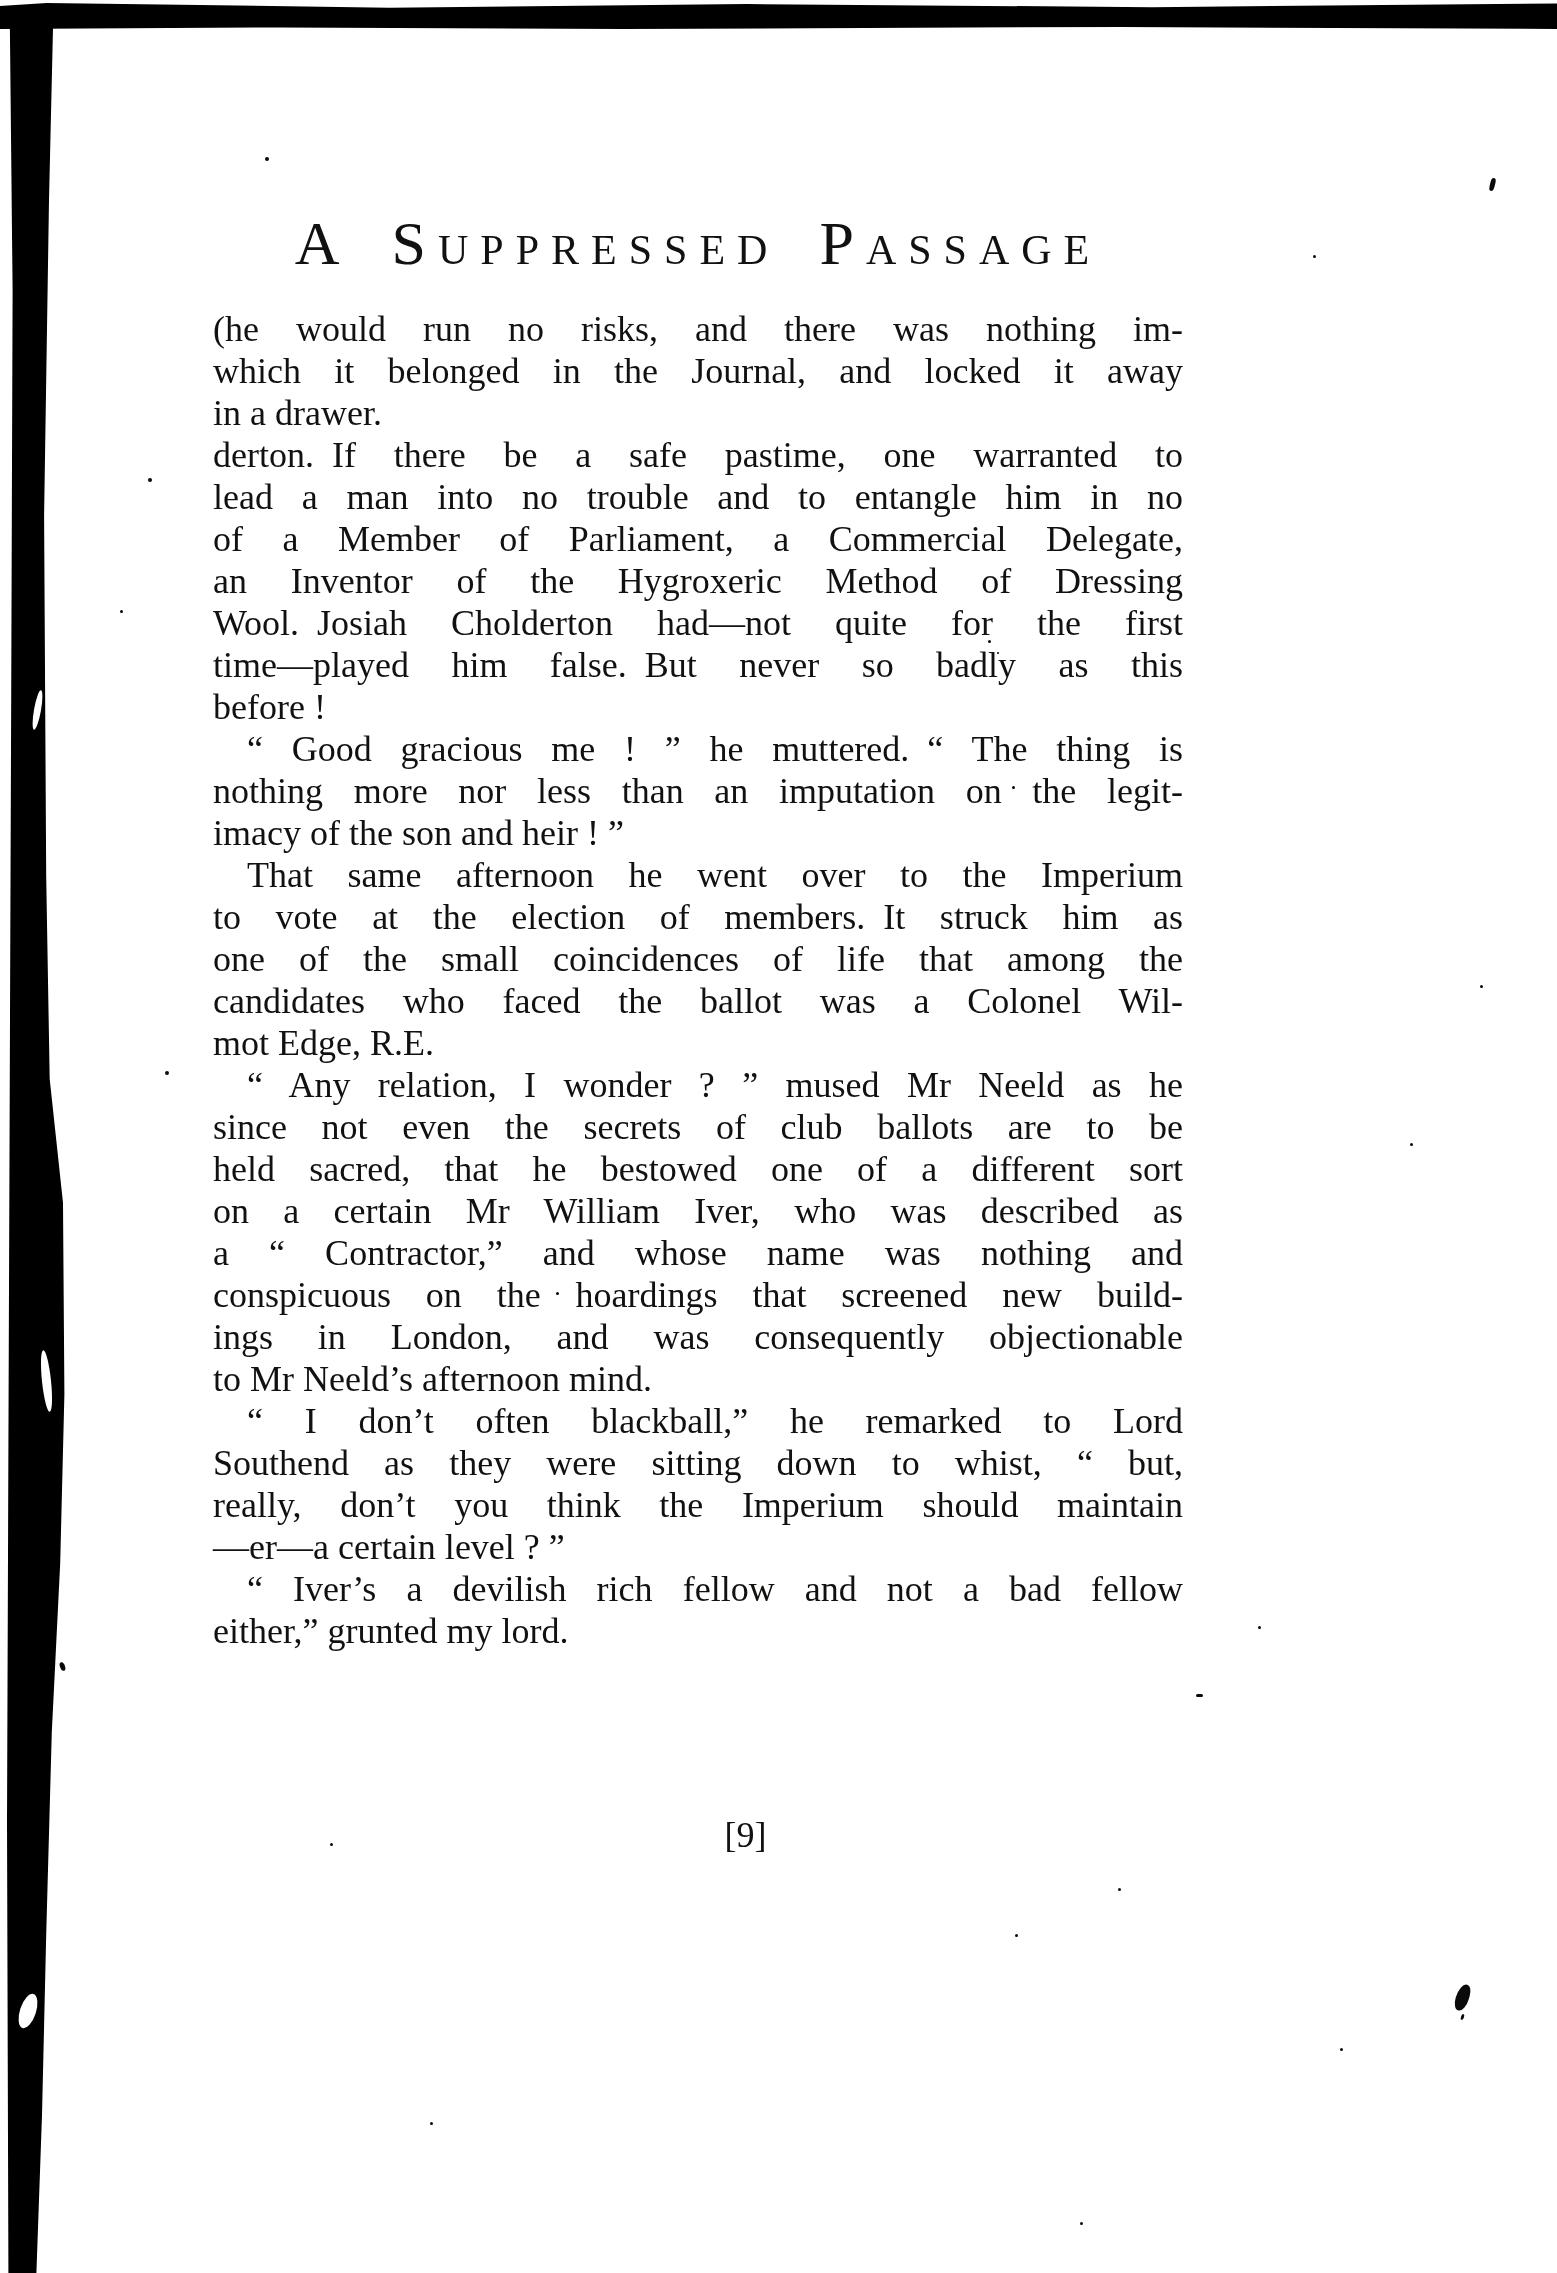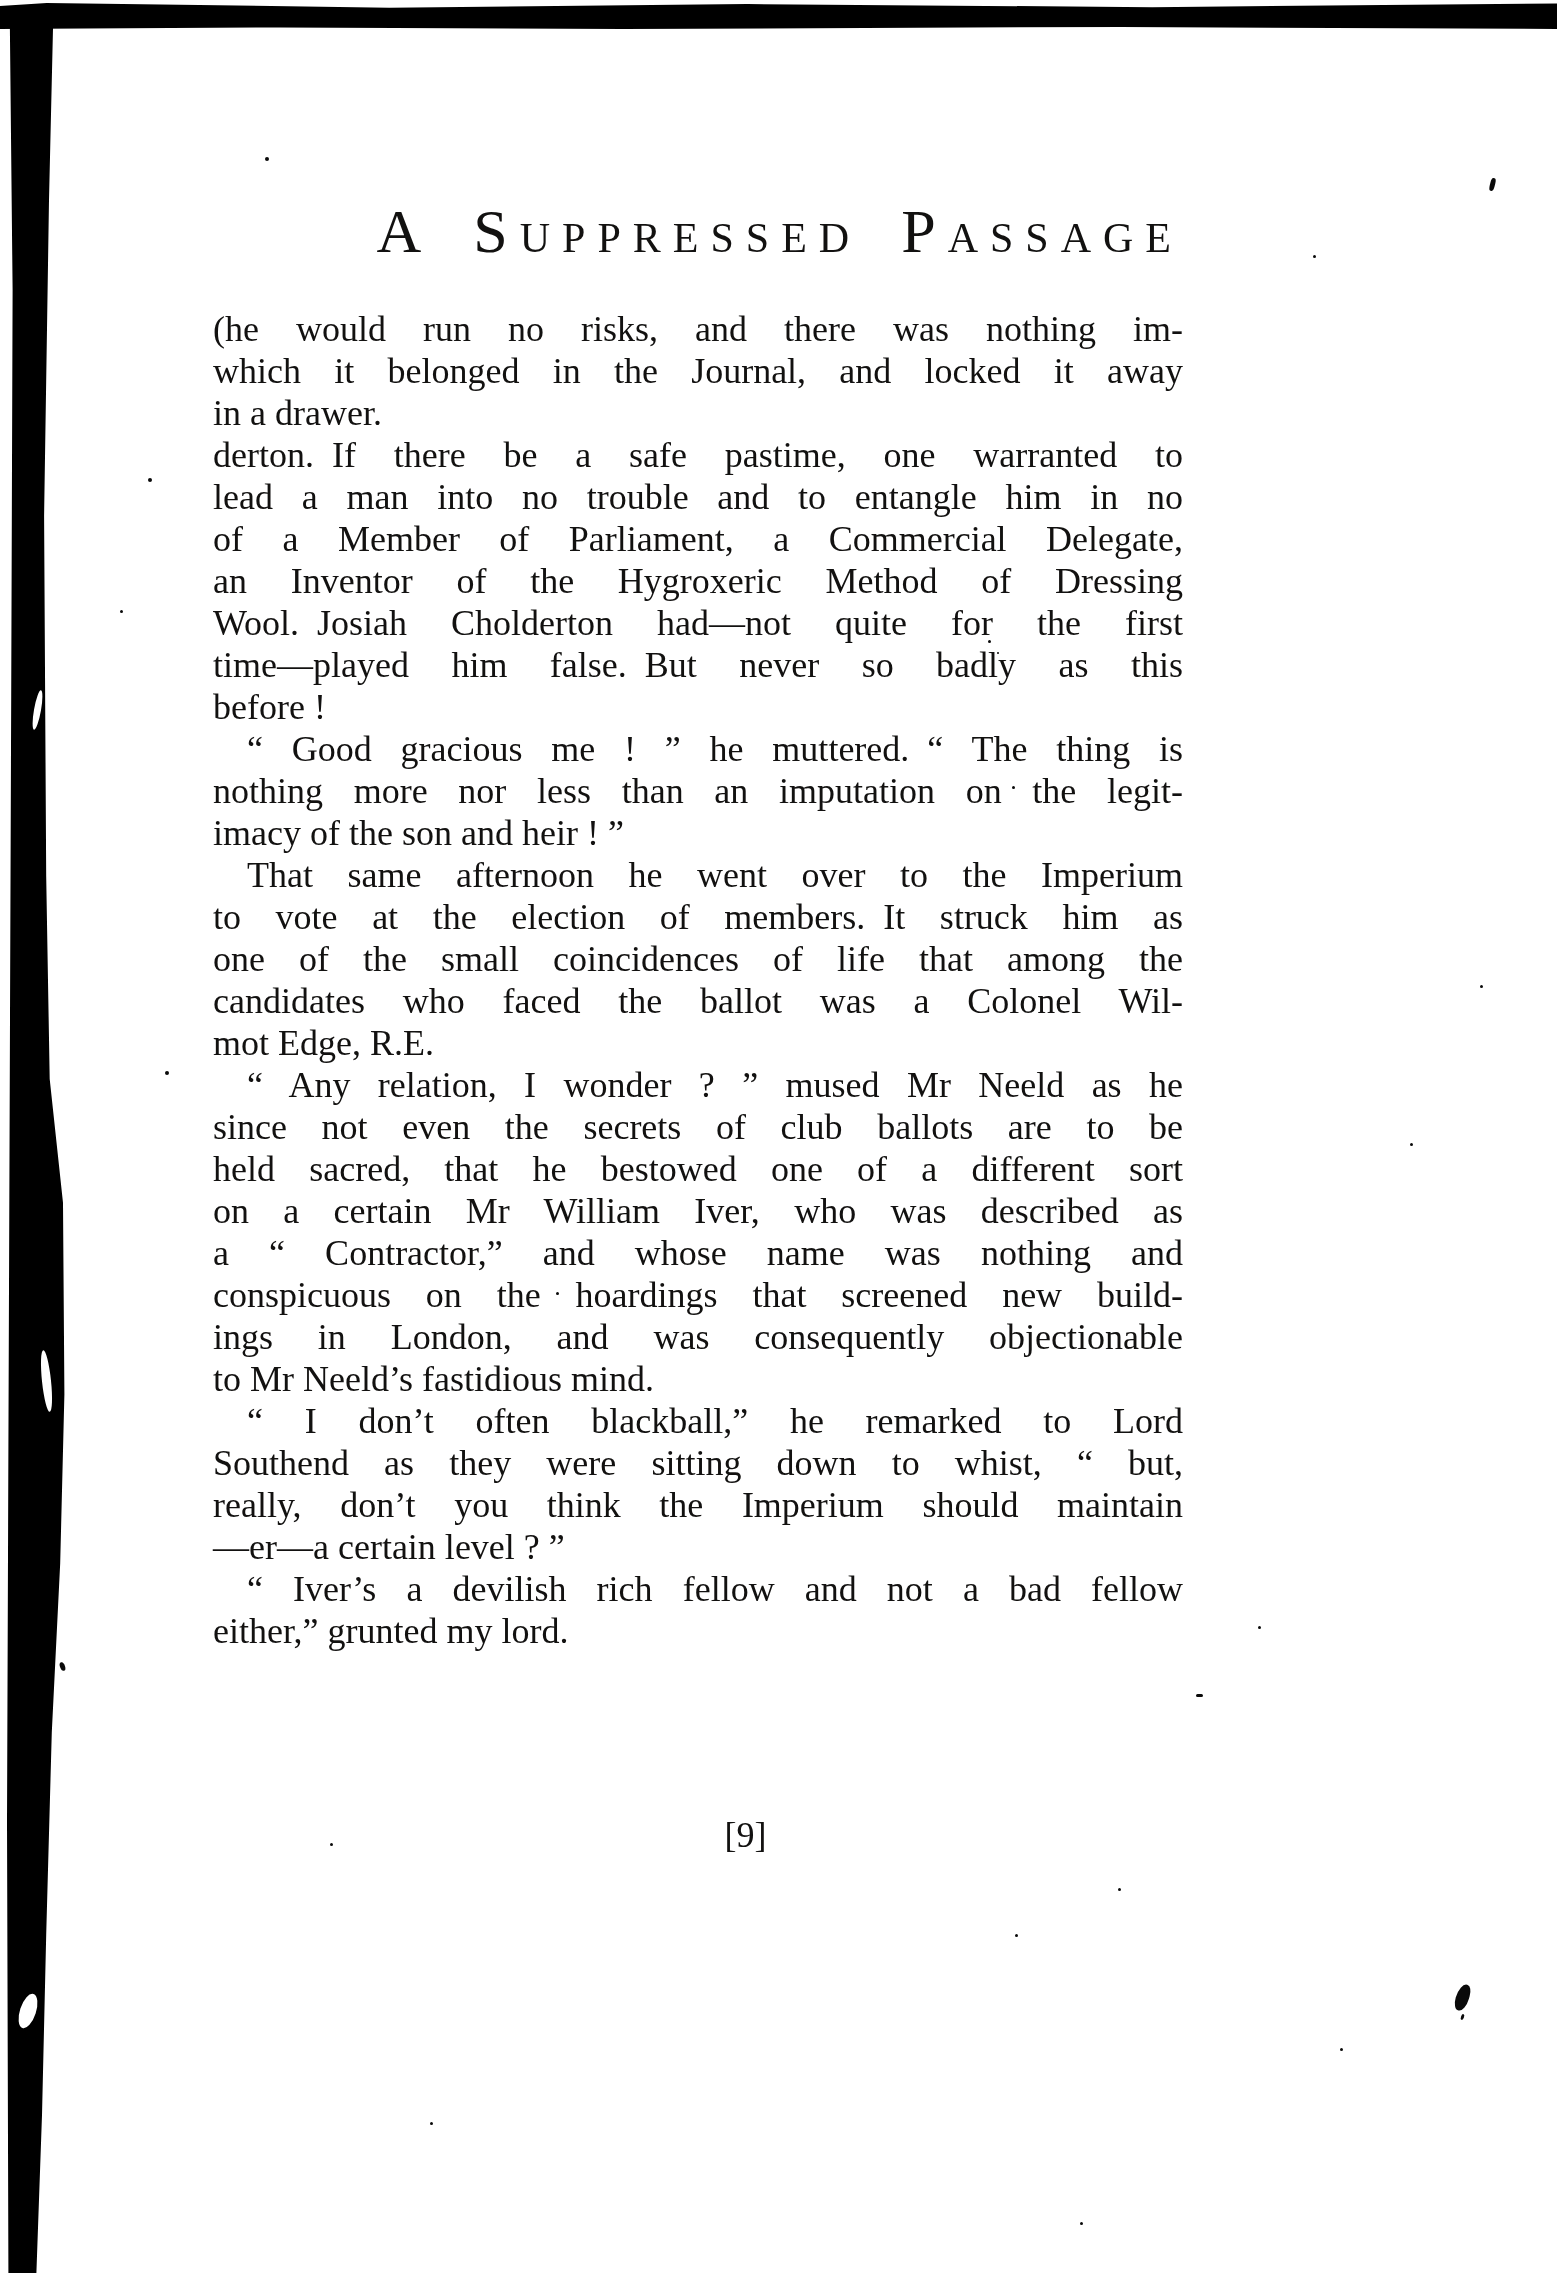--- a/index.html
+++ b/index.html
@@ -19,22 +19,22 @@
   }
   .left-band{
     position:absolute;left:0;top:20px;width:70px;height:2253px;
     background:#000;
     clip-path:polygon(14% 0,76% 0,70% 8%,63% 22%,66% 38%,71% 47%,90% 52.5%,92% 61%,86% 68.5%,74% 76%,66% 85%,60% 93%,52% 100%,12% 100%,10% 80%,13% 55%,16% 30%,18% 12%);
   }
   .band-hole{position:absolute;background:#fff;border-radius:50%;}
   .speck{position:absolute;background:#0a0a0a;border-radius:50%;}
   
   .title{
-    position:absolute;left:213px;top:200px;width:970px;height:70px;
-    margin:0;text-align:right;font-weight:normal;
+    position:absolute;left:213px;top:212px;width:970px;height:70px;
+    margin:0;text-align:center;font-weight:normal;
     white-space:nowrap;letter-spacing:12px;word-spacing:20px;
   }
   .title .cap{font-size:62px;line-height:62px;vertical-align:baseline;}
   .title .sc{font-size:42px;line-height:62px;}
   
   .text-block{position:absolute;left:213px;top:308px;width:970px;}
   .line{
     font-size:36px;line-height:42px;height:42px;
     text-align:justify;text-align-last:justify;
     white-space:normal;
@@ -78,21 +78,21 @@
     <div class="line">one of the small coincidences of life that among the</div>
     <div class="line">candidates who faced the ballot was a Colonel Wil-</div>
     <div class="line end">mot Edge, R.E.</div>
     <div class="line indent">“ Any relation, I wonder ? ” mused Mr Neeld as he</div>
     <div class="line">since not even the secrets of club ballots are to be</div>
     <div class="line">held sacred, that he bestowed one of a different sort</div>
     <div class="line">on a certain Mr William Iver, who was described as</div>
     <div class="line">a “ Contractor,” and whose name was nothing and</div>
     <div class="line">conspicuous on the hoardings that screened new build-</div>
     <div class="line">ings in London, and was consequently objectionable</div>
-    <div class="line end">to Mr Neeld’s fastidious mind.</div>
+    <div class="line end">to Mr Neeld’s afternoon mind.</div>
     <div class="line indent">“ I don’t often blackball,” he remarked to Lord</div>
     <div class="line">Southend as they were sitting down to whist, “ but,</div>
     <div class="line">really, don’t you think the Imperium should maintain</div>
     <div class="line end">—er—a certain level ? ”</div>
     <div class="line indent">“ Iver’s a devilish rich fellow and not a bad fellow</div>
     <div class="line end">either,” grunted my lord.</div>
   </div>
 
   <div class="page-number">[9]</div>
 

